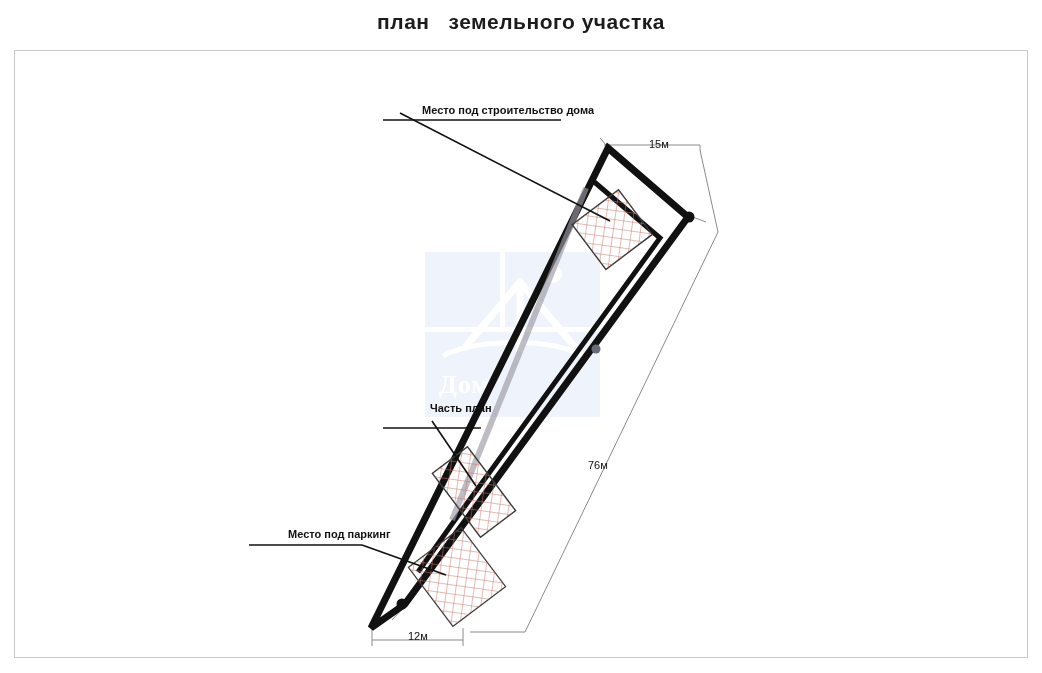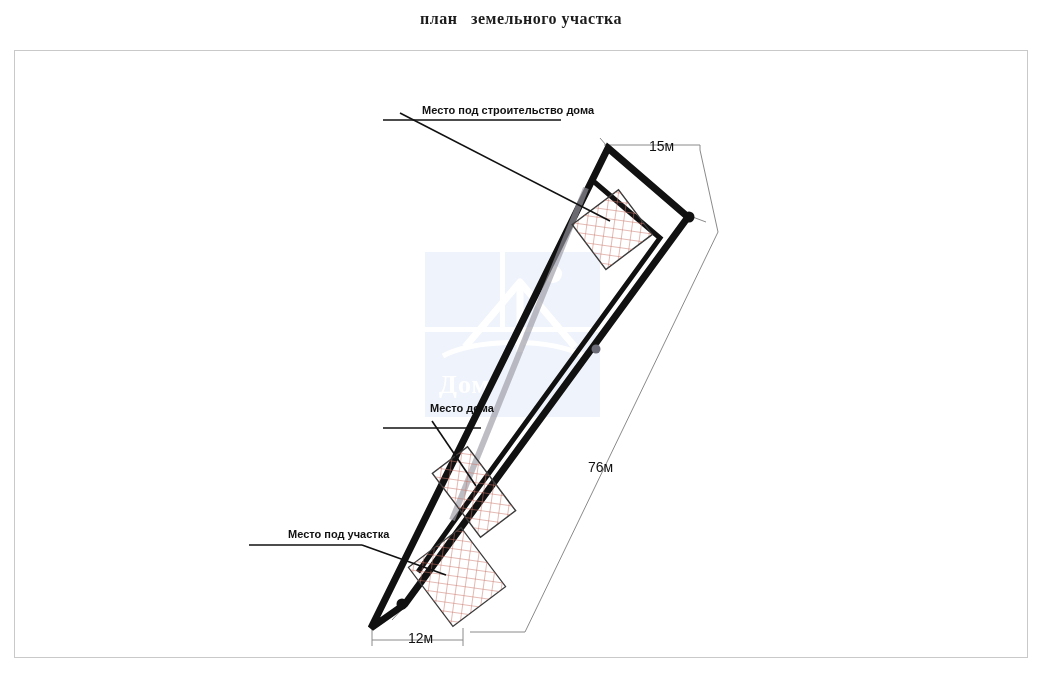--- a/index.html
+++ b/index.html
@@ -16,23 +16,23 @@
     height: 673px;
     background: #ffffff;
     overflow: hidden;
   }
   #title {
     position: absolute;
     left: 0;
     top: 10px;
     width: 1042px;
     text-align: center;
-    font-family: Liberation Serif, serif;
+    font-family: Liberation Sans, sans-serif;
     font-weight: bold;
-    font-size: 16px;
+    font-size: 21px;
     color: #1c1c1c;
     letter-spacing: 0.5px;
     white-space: pre;
   }
   #frame {
     position: absolute;
     left: 14px;
     top: 50px;
     width: 1014px;
     height: 608px;
@@ -52,21 +52,21 @@
     font-family: "Liberation Sans", sans-serif;
     font-size: 11px;
     font-weight: bold;
     color: #111111;
     white-space: nowrap;
     margin-left: 38px;
   }
   .dim {
     position: absolute;
     font-family: "Liberation Sans", sans-serif;
-    font-size: 14px;
+    font-size: 11px;
     font-weight: normal;
     color: #111111;
     white-space: nowrap;
   }
   #watermark {
     position: absolute;
     left: 425px;
     top: 252px;
     width: 145px;
     height: 165px;
@@ -172,20 +172,20 @@
       <line x1="383" y1="120" x2="561" y2="120"></line>
       <line x1="400" y1="113" x2="610" y2="221"></line>
       <line x1="383" y1="428" x2="481" y2="428"></line>
       <line x1="432" y1="421" x2="476" y2="486"></line>
       <line x1="249" y1="545" x2="362" y2="545"></line>
       <line x1="362" y1="545" x2="446" y2="575"></line>
     </g>
   </svg>
 
   <div class="lbl" style="left:384px; top:104px;">Место под строительство дома</div>
-  <div class="lbl" style="left:392px; top:402px;">Место дома</div>
-  <div class="lbl" style="left:250px; top:528px;">Место под участка</div>
+  <div class="lbl" style="left:392px; top:402px;">Часть план</div>
+  <div class="lbl" style="left:250px; top:528px;">Место под паркинг</div>
 
   <div class="dim" style="left:649px; top:138px;">15м</div>
   <div class="dim" style="left:588px; top:440px;margin-top:19px;">76м</div>
   <div class="dim" style="left:408px; top:630px;text-align:center;">12м</div>
 
 </div>
 
 </body></html>

